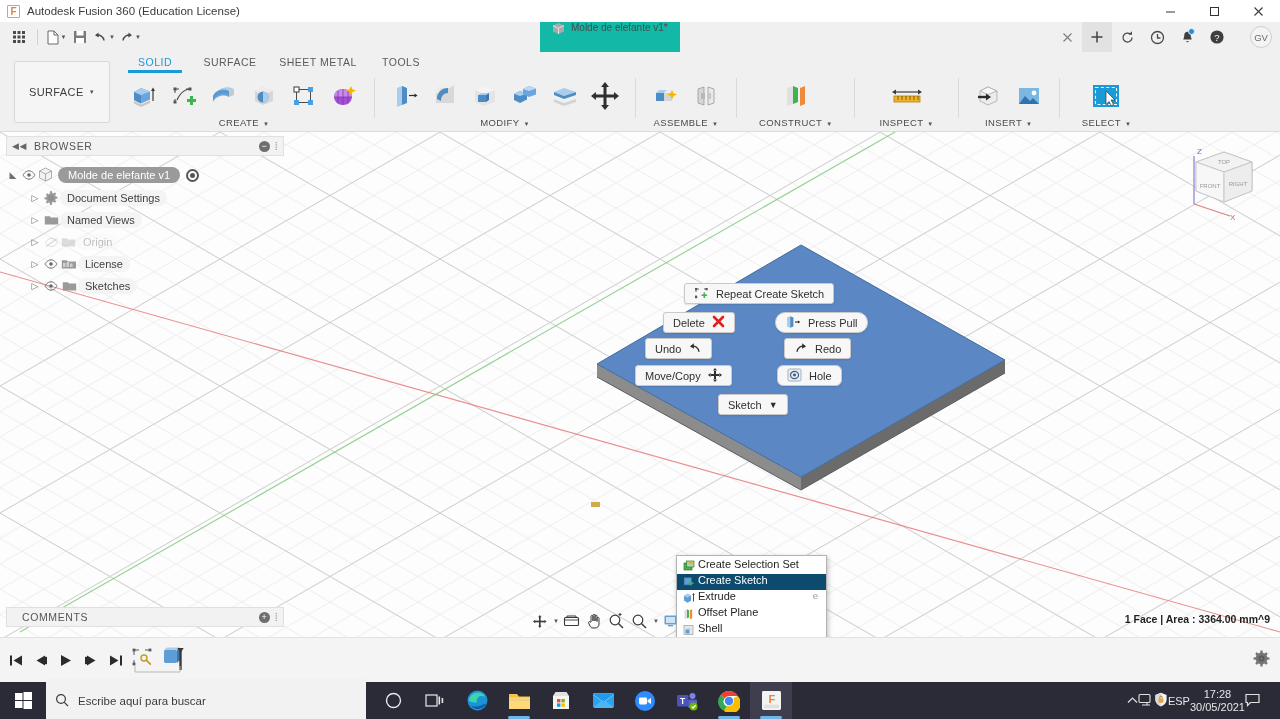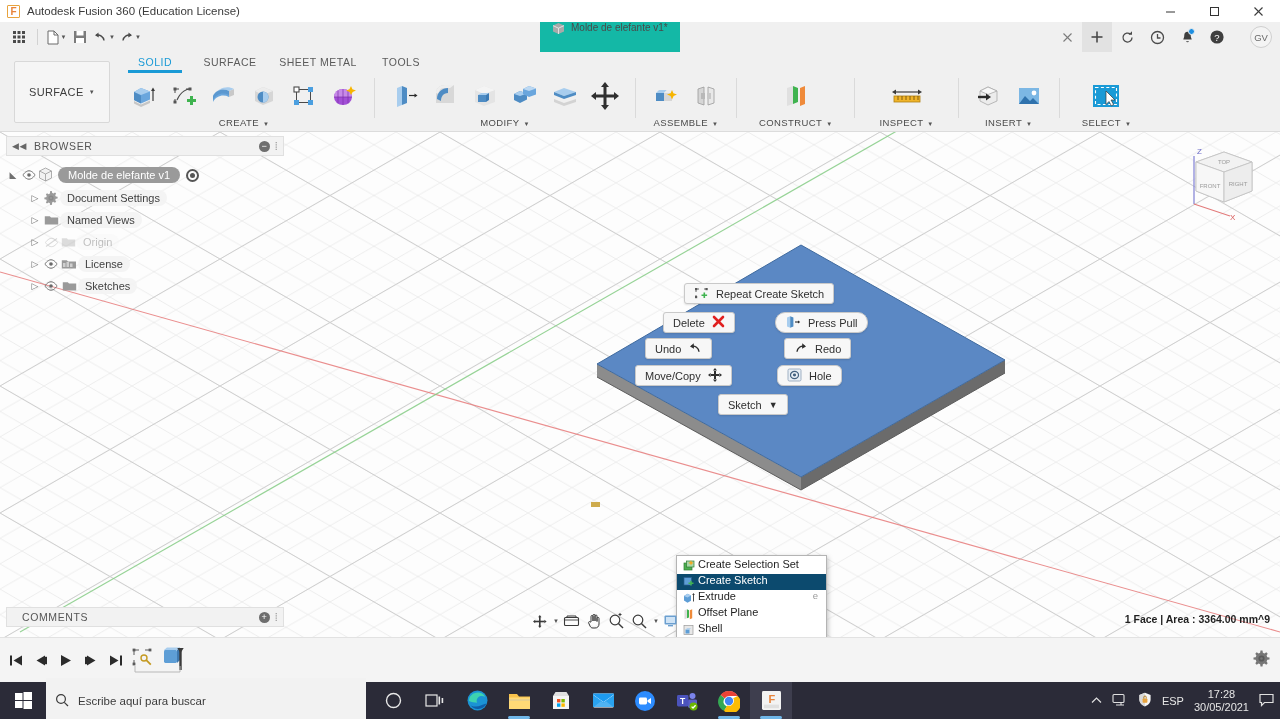--- a/index.html
+++ b/index.html
@@ -228,22 +228,22 @@
   .tb-ico {
     width: 42px; height: 37px; display: flex; align-items: center;
     justify-content: center; position: relative;
   }
   .tb-ico.active { background: #3e3e4e; }
   .tb-ico .underline {
     position: absolute; bottom: 0; left: 10px; right: 10px; height: 3px;
     background: #6fb6e8; border-radius: 2px;
   }
   .tray {
-    margin-left: auto; display: flex; align-items: center; gap: 10px;
-    color: #e6e6e6; font-size: 11px; padding-right: 6px;
+    margin-left: auto; display: flex; align-items: center; 
+    color: #e6e6e6; font-size: 11px; padding-right: 20px;
   }
   .tray-clock { text-align: center; line-height: 13px; font-size: 11px; }
 </style>
 </head>
 <body>
 
 <div id="app">
 
   <div class="titlebar">
     <div class="tb-logo">F</div>

